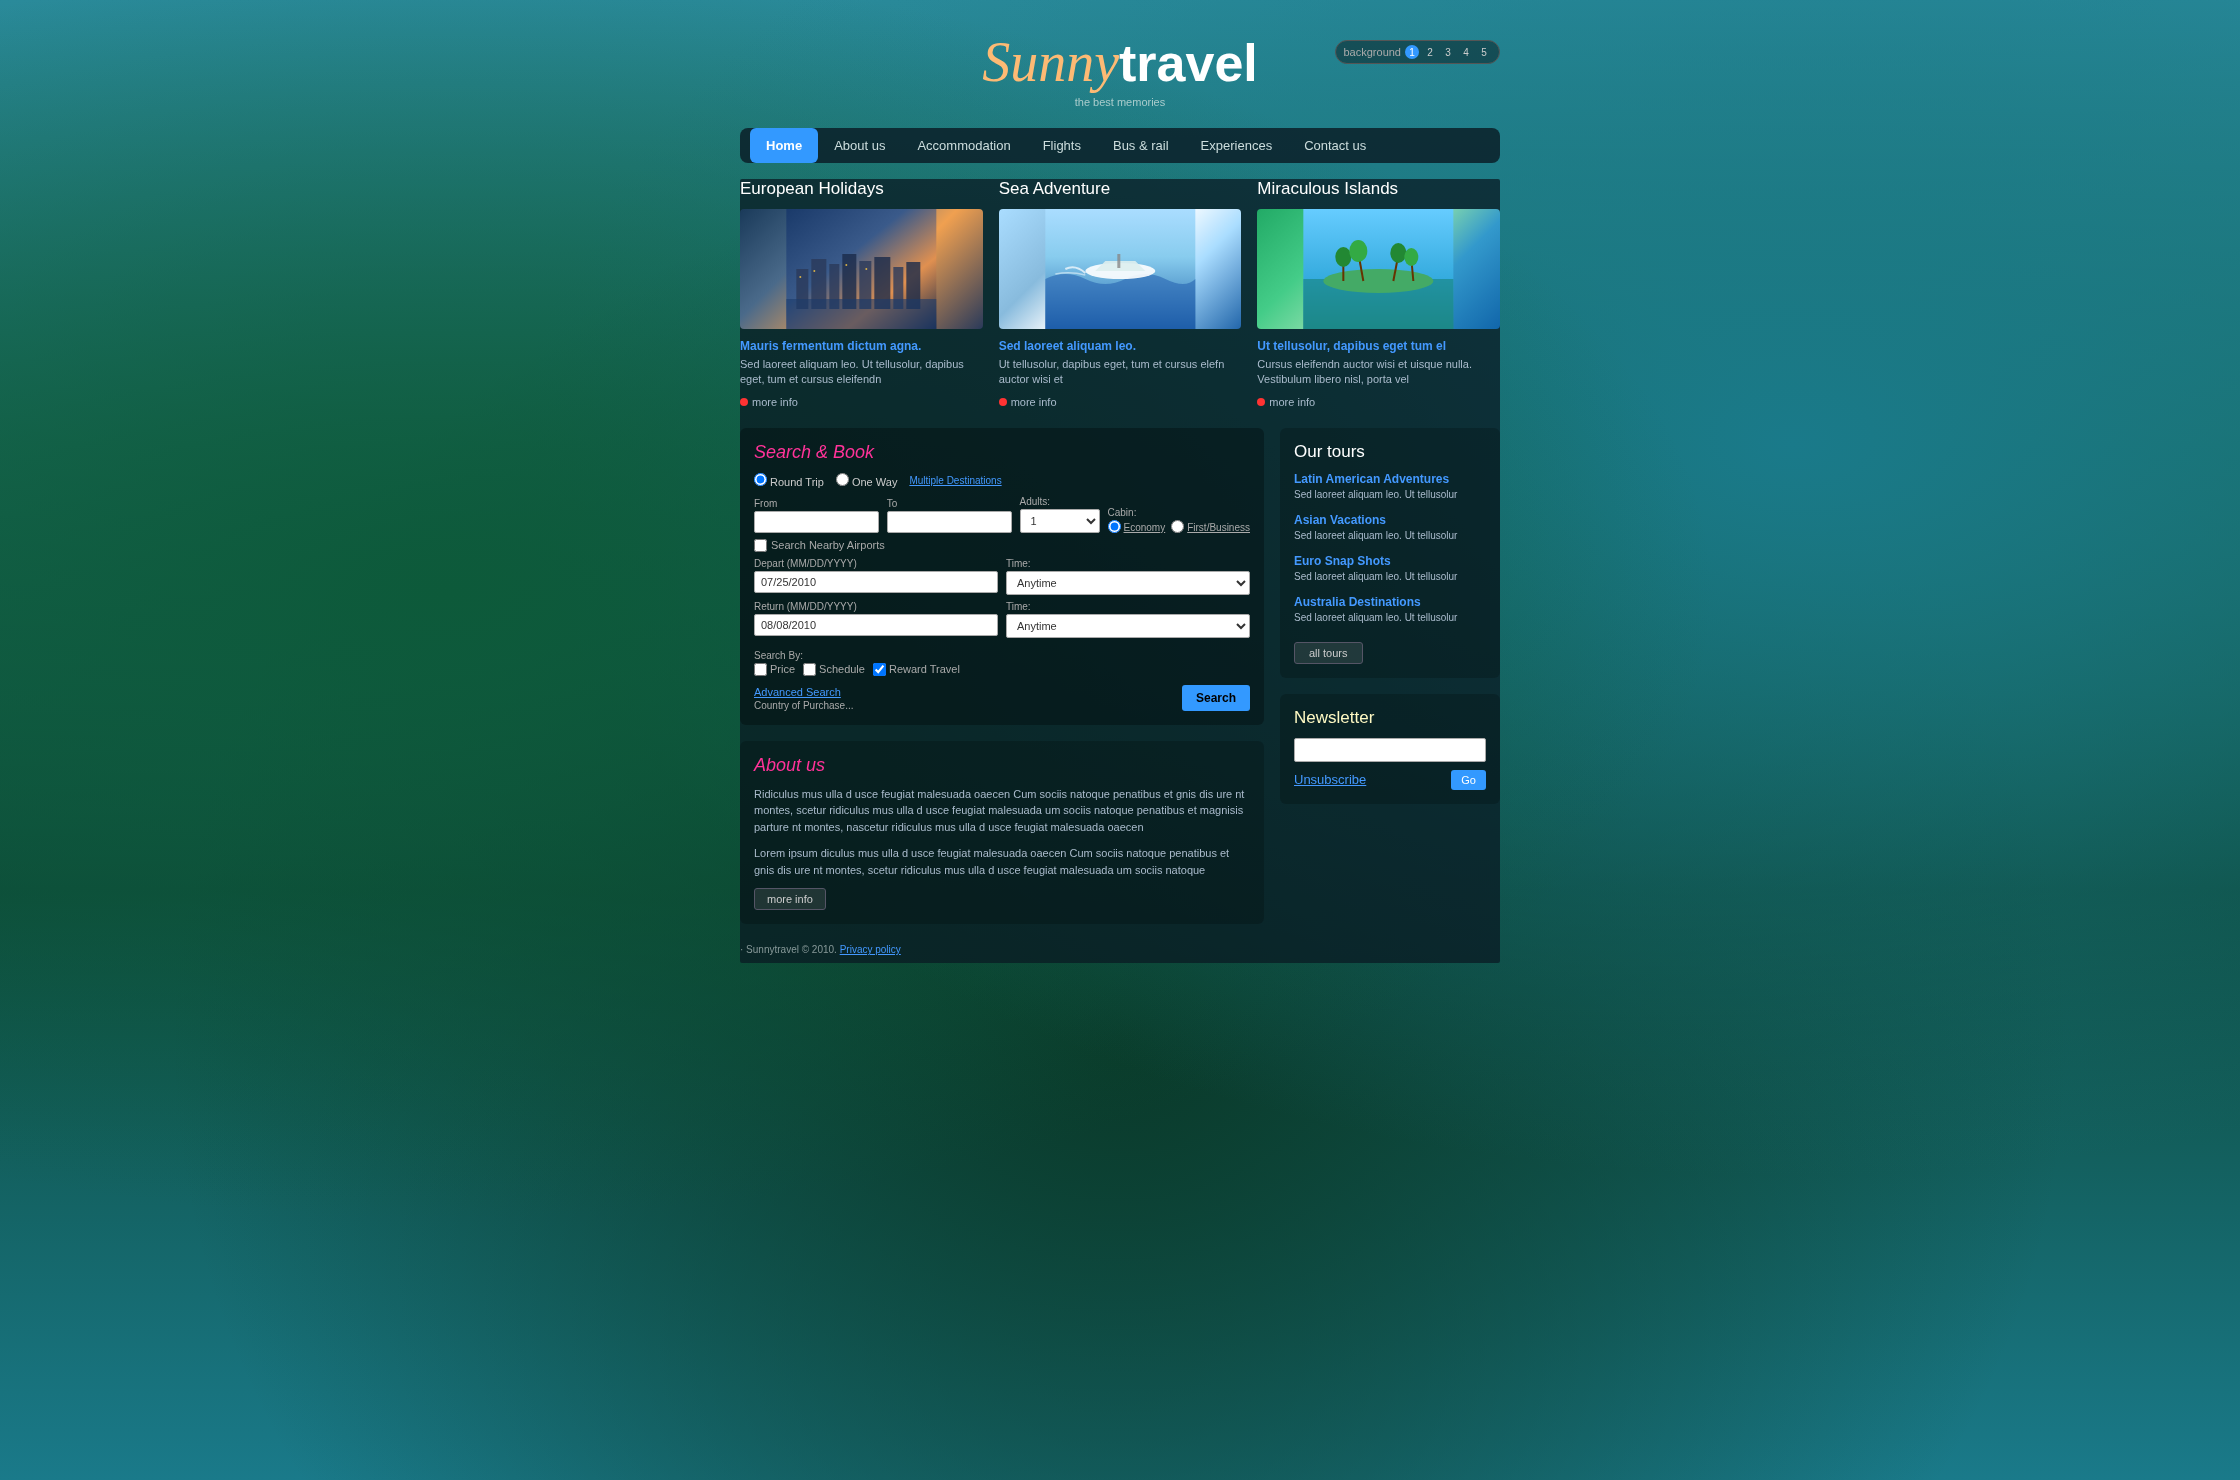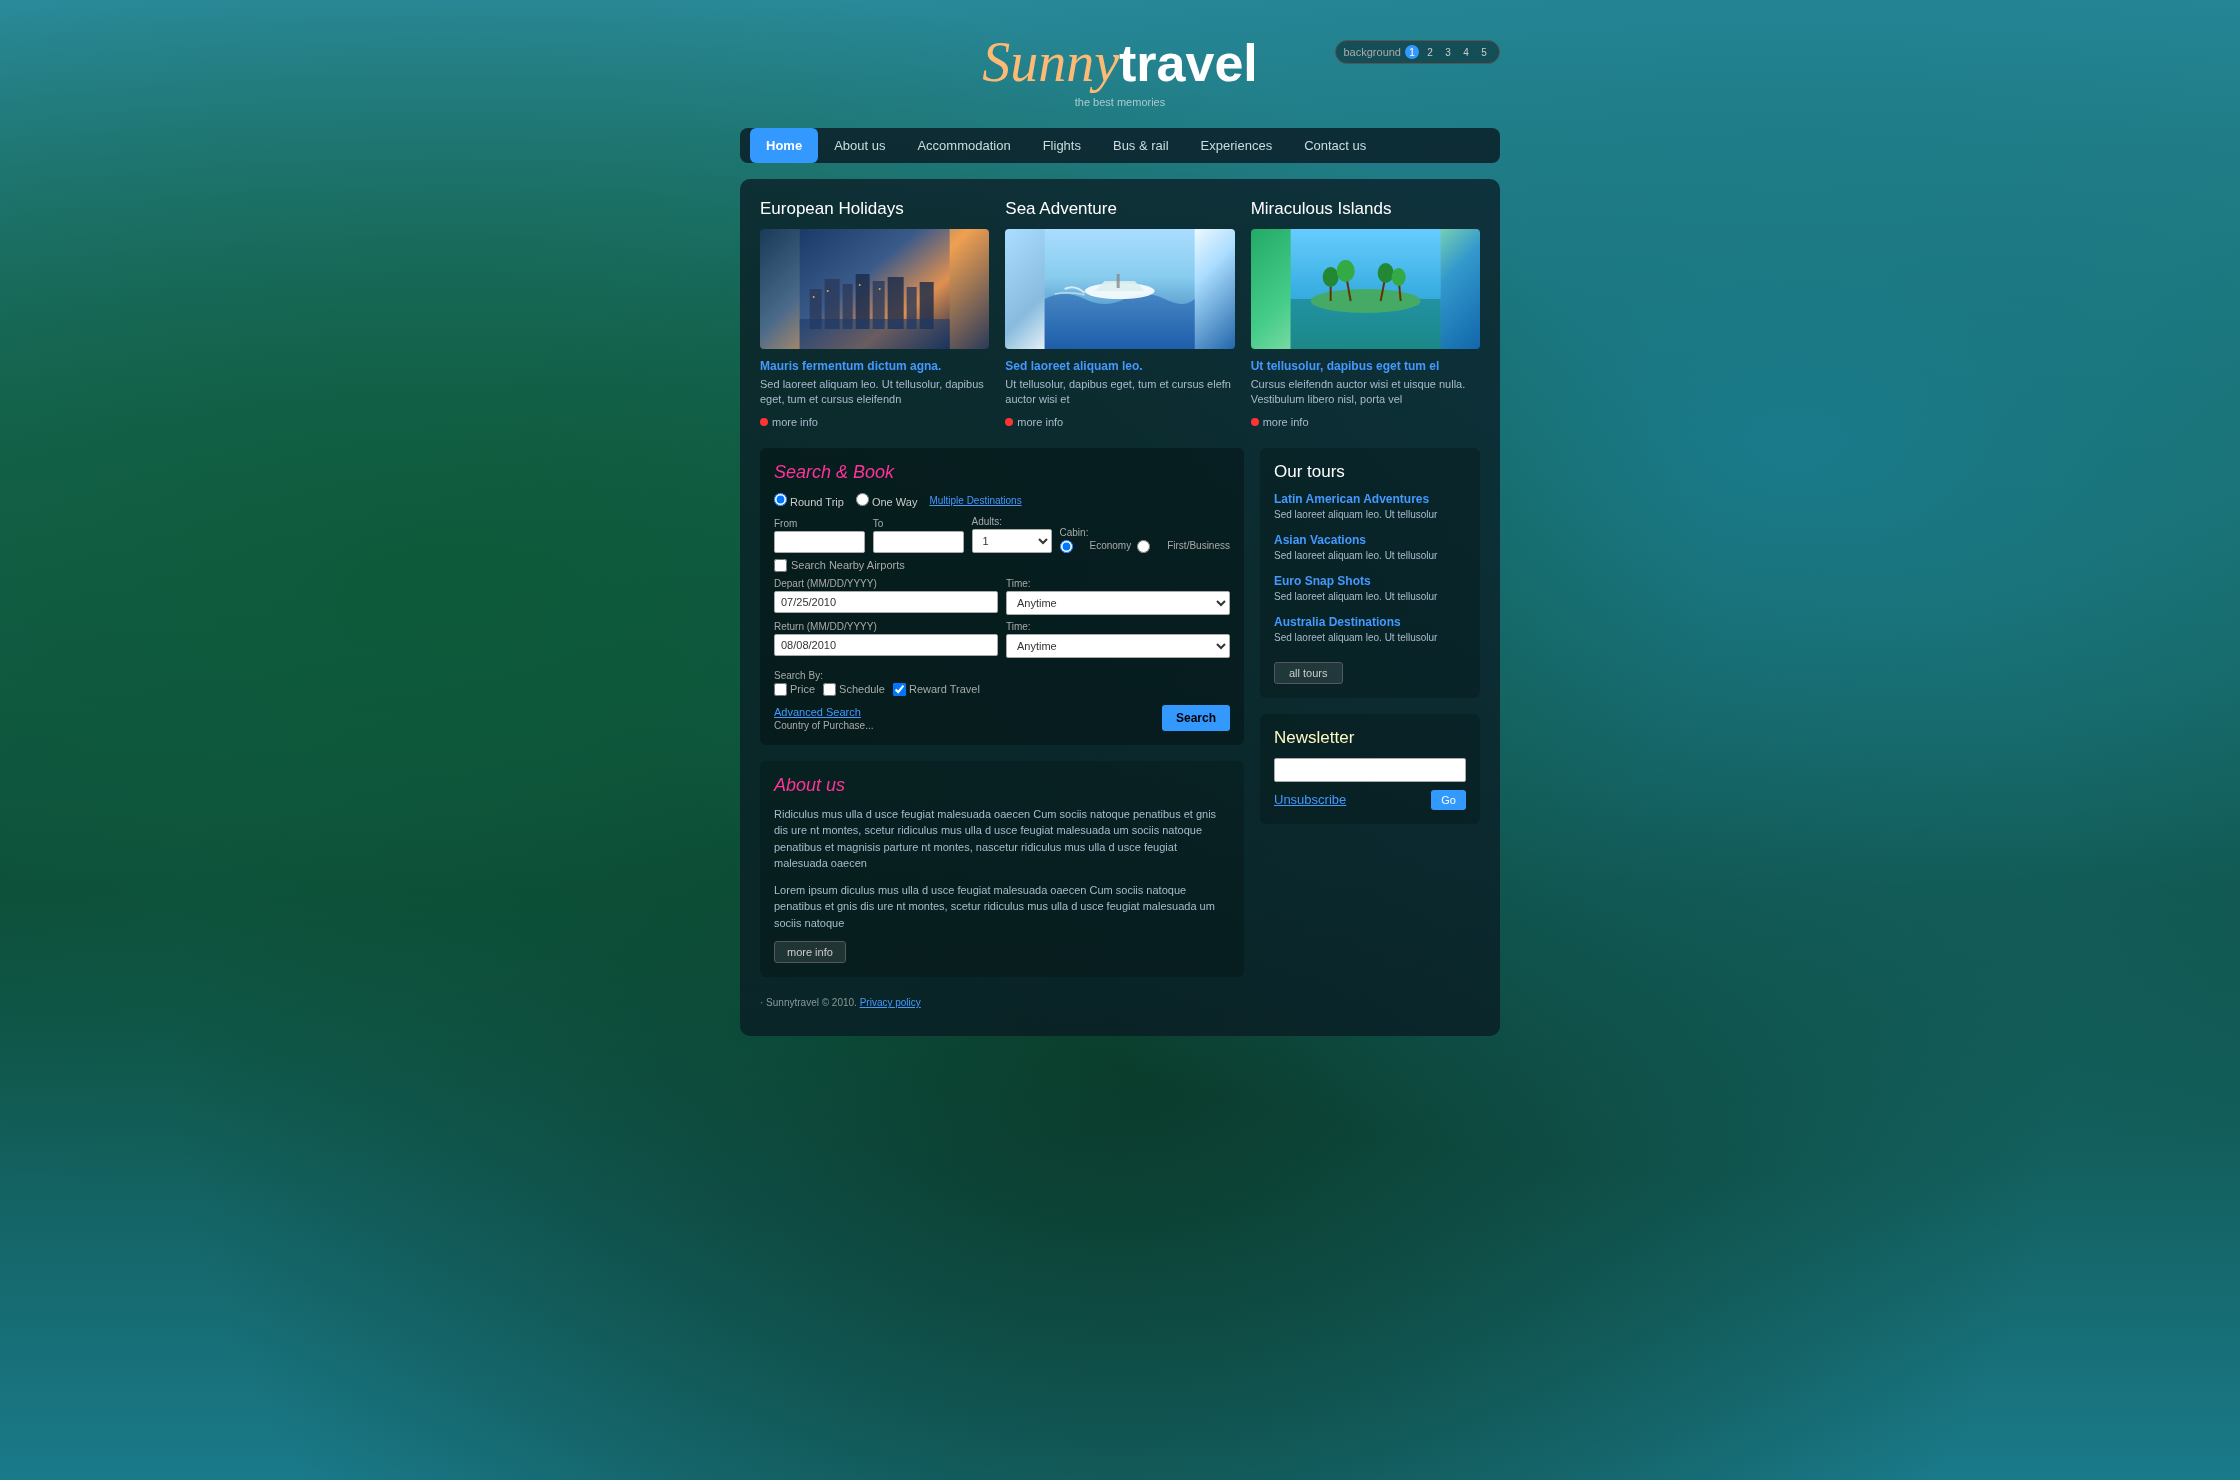--- a/index.html
+++ b/index.html
@@ -117,22 +117,21 @@
 
     .nav-item.active {
       background: #3399ff;
       color: #fff;
       font-weight: bold;
     }
 
     
     .main-content {
       background: rgba(10, 25, 35, 0.75);
-      border-radius: 10px;
-      padding: 20px;
+      border-radius: 2px;
     }
 
     
     .featured-grid {
       display: grid;
       grid-template-columns: 1fr 1fr 1fr;
       gap: 16px;
       margin-bottom: 20px;
     }
 
@@ -437,21 +436,21 @@
       font-size: 10px;
       margin-top: 12px;
       padding: 8px 0;
     }
 
     .footer a {
       color: #4499ff;
       text-decoration: underline;
     }
 
-    .cabin-radio { display: flex; align-items: flex-start; gap: 17px; font-size: 10px; color: #aaa; }
+    .cabin-radio { display: flex; align-items: flex-end; gap: 3px; font-size: 10px; color: #aaa; text-decoration: underline; }
   </style>
 </head>
 <body>
 
 <div class="bg-overlay"></div>
 
 <div class="page-wrapper">
 
   <div class="header">
     <div style="flex:1"></div>

